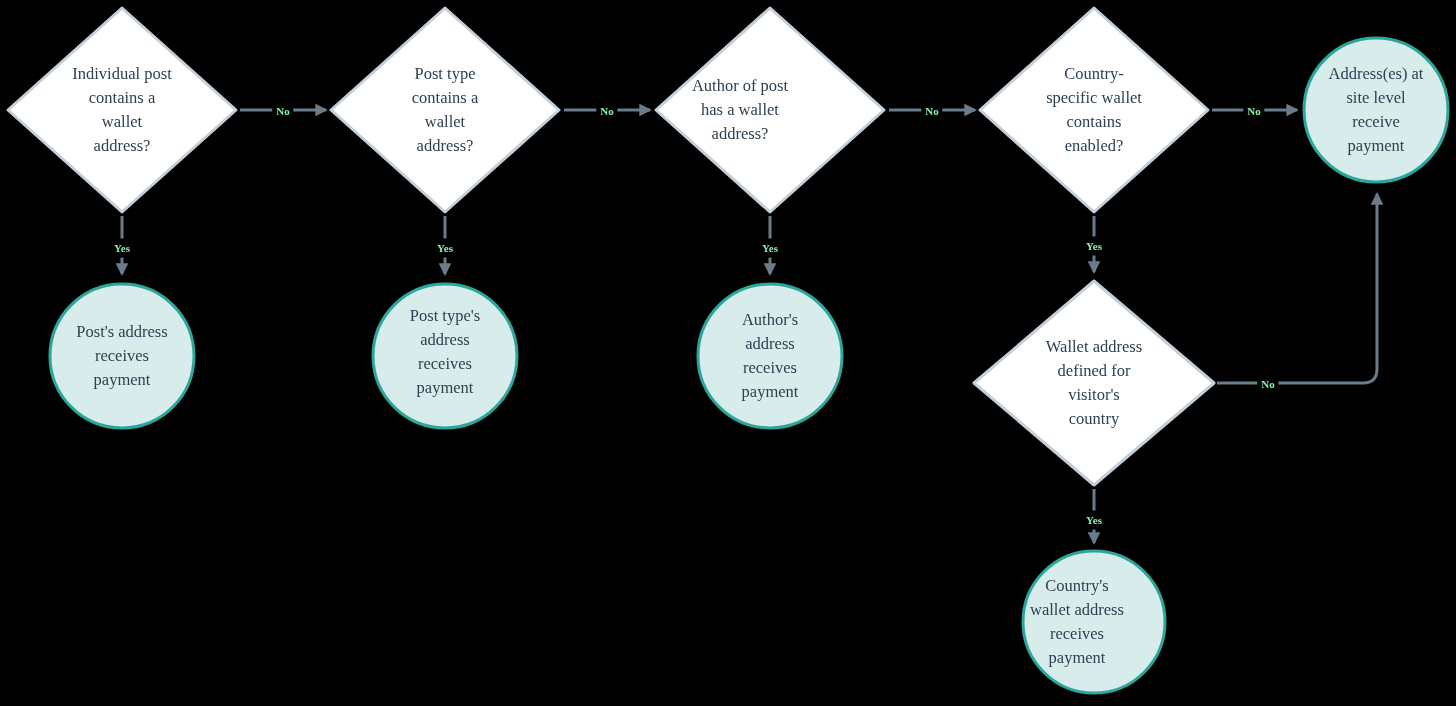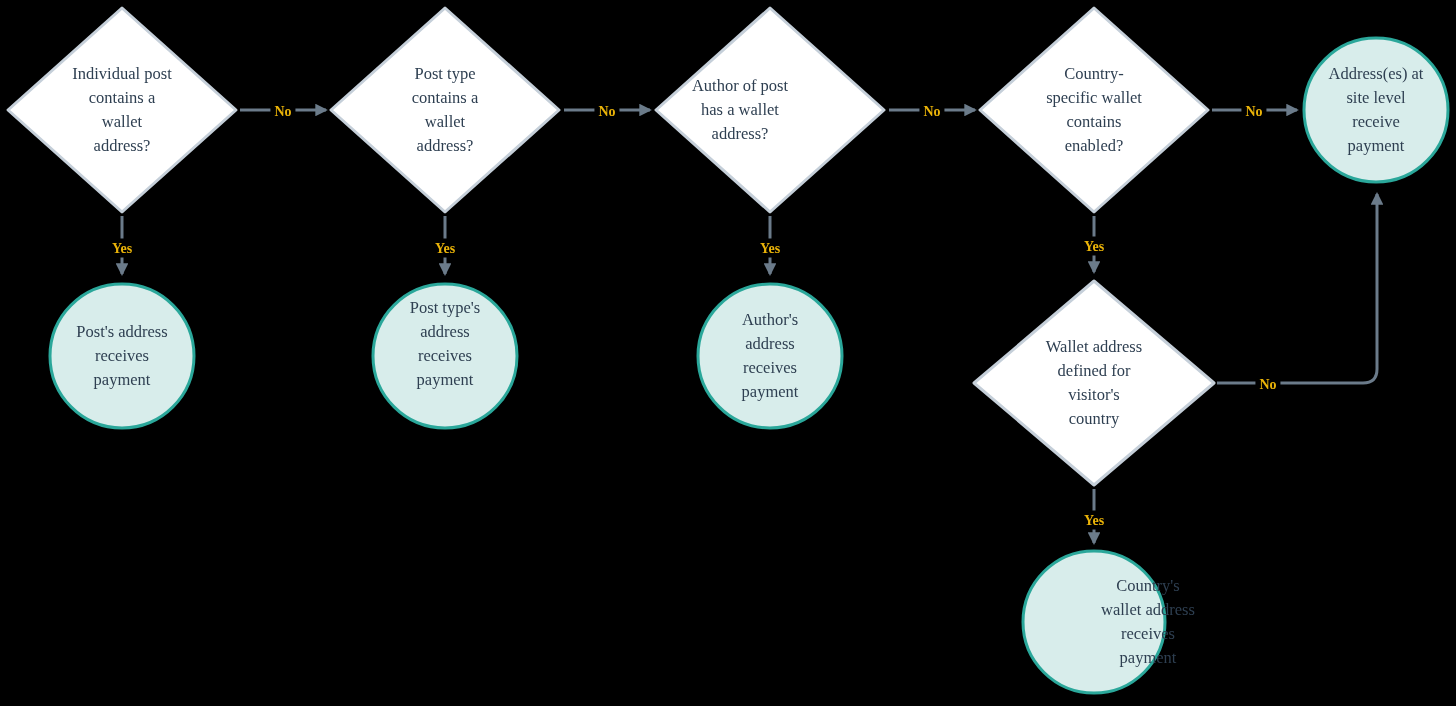--- a/index.html
+++ b/index.html
@@ -19,22 +19,22 @@
     color:#2e3f51;
     font-size:16.5px;
     line-height:24px;
     font-weight:400;
     pointer-events:none;
   }
   .edge-label{
     position:absolute;
     transform:translate(-50%,-50%);
     background:#000000;
-    color:#eab308;
-    font-size:14px;
+    color:#86efac;
+    font-size:11px;
     font-weight:700;
     line-height:19px;
     padding:0 4px;
     pointer-events:none;
   }
 </style>
 </head>
 <body>
 
 <div class="canvas">
@@ -94,33 +94,33 @@
 contains
 enabled?</div>
   <div class="node-label" style="left:1094px;top:383px;width:170px;">Wallet address
 defined for
 visitor's
 country</div>
 
   <div class="node-label" style="left:122px;top:356px;width:135px;text-align:center;">Post's address
 receives
 payment</div>
-  <div class="node-label" style="left:445px;top:344px;width:135px;">Post type's
+  <div class="node-label" style="left:445px;top:352px;width:135px;">Post type's
 address
 receives
 payment</div>
   <div class="node-label" style="left:770px;top:356px;width:135px;">Author's
 address
 receives
 payment</div>
   <div class="node-label" style="left:1376px;top:110px;width:135px;">Address(es) at
 site level
 receive
 payment</div>
-  <div class="node-label" style="left:1148px;top:622px;width:135px;">Country's
+  <div class="node-label" style="left:1077px;top:622px;width:135px;">Country's
 wallet address
 receives
 payment</div>
 
   <div class="edge-label" style="left:283px;top:111px;">No</div>
   <div class="edge-label" style="left:607px;top:111px;">No</div>
   <div class="edge-label" style="left:932px;top:111px;">No</div>
   <div class="edge-label" style="left:1254px;top:111px;">No</div>
   <div class="edge-label" style="left:1268px;top:384px;">No</div>
 

